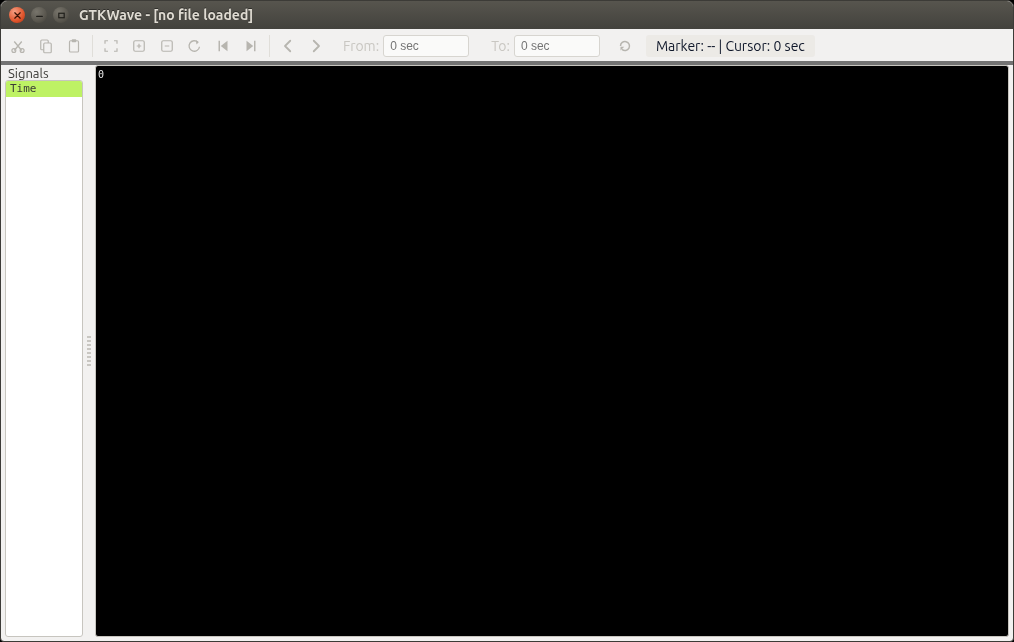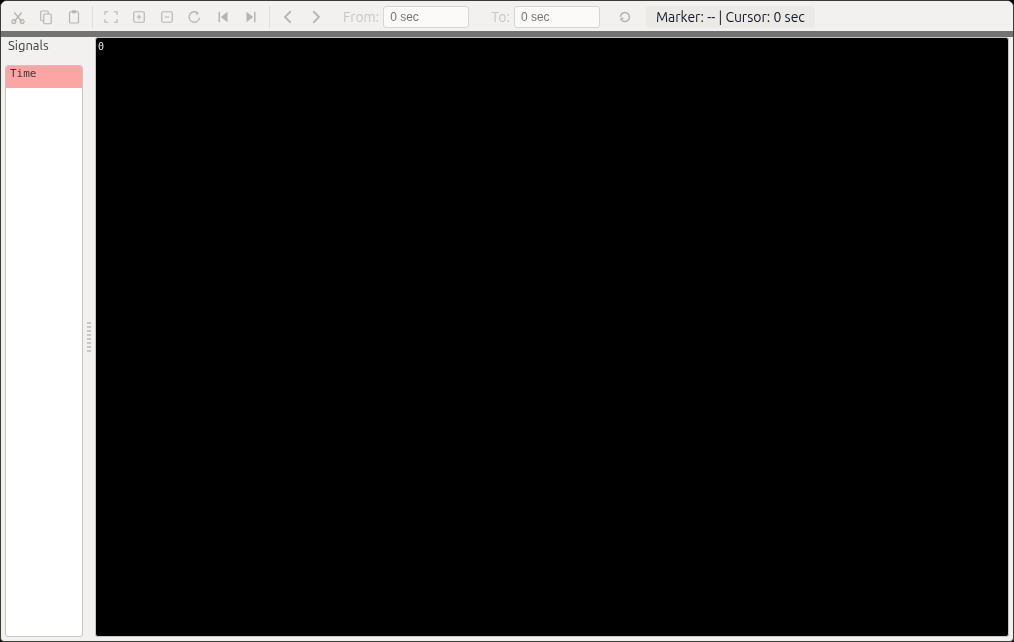--- a/index.html
+++ b/index.html
@@ -48,21 +48,21 @@
 
   
   .toolbar {
     height: 36px;
     background: #f2f1f0;
     display: flex;
     align-items: center;
     padding: 2px 4px 0 4px;
     gap: 2px;
     flex-shrink: 0;
-    border-bottom: 6px solid #737373;
+    border-bottom: 4px solid #737373;
   }
   .tbtn {
     width: 26px; height: 26px;
     display: flex; align-items: center; justify-content: center;
     border-radius: 3px;
     color: #b7b5af;
   }
   .tbtn svg { width: 18px; height: 18px; }
   .tsep { width: 1px; height: 22px; background: #e0ded9; margin: 0 3px; }
   .tlabel { font-size: 14px; color: #c9c7c2; margin: 0 2px; }
@@ -96,35 +96,35 @@
   .pane {
     display: flex;
     flex-direction: column;
     min-height: 0;
   }
   .pane.signals { width: 78px; flex-shrink: 0; }
   .pane.waves   { flex: 1; }
   .pane-header {
     font-size: 13px;
     color: #3c3b37;
-    padding: 1px 3px 13px 3px;
+    padding: 1px 3px 0 3px;
   }
   .signals-body {
     flex: 1;
     background: #ffffff;
     border: 1px solid #c7c5bf;
     border-radius: 3px;
     position: relative;
     overflow: hidden;
   }
   .signal-row {
     position: absolute;
     top: 0; left: 0; right: 0;
-    height: 22px;
-    background: #fca5a5;
+    height: 16px;
+    background: #bef264;
     font-family: "DejaVu Sans Mono", monospace;
     font-size: 11px;
     color: #3c3b37;
     padding: 1px 4px 0 4px;
   }
   .splitter {
     width: 6px;
     display: flex;
     align-items: center;
     justify-content: center;
@@ -148,20 +148,38 @@
     font-family: "DejaVu Sans Mono", monospace;
     font-size: 10px;
     color: #e8e8e8;
   }
 </style>
 </head>
 <body>
 
 <div class="window">
 
+  <div class="titlebar">
+    <div class="winbtn close">
+      <svg viewBox="0 0 10 10">
+          <path d="M2 2 L8 8 M8 2 L2 8" stroke="#3a1204" stroke-width="1.4" stroke-linecap="round"></path>
+        </svg>
+    </div>
+    <div class="winbtn min">
+      <svg viewBox="0 0 10 10">
+          <path d="M2 6 L8 6" stroke="#1f1e1a" stroke-width="1.6" stroke-linecap="round"></path>
+        </svg>
+    </div>
+    <div class="winbtn max">
+      <svg viewBox="0 0 10 10">
+          <rect x="2" y="2.5" width="6" height="5" fill="none" stroke="#1f1e1a" stroke-width="1.3"></rect>
+        </svg>
+    </div>
+    <span class="title-text">GTKWave - [no file loaded]</span>
+  </div>
 
   <div class="toolbar">
     <div class="tbtn">
       <svg viewBox="0 0 24 24">
           <path d="M7 6 L17 18 M17 6 L7 18" stroke="currentColor" stroke-width="1.8" fill="none"></path>
           <circle cx="6.5" cy="18" r="2.6" stroke="currentColor" stroke-width="1.6" fill="none"></circle>
           <circle cx="17.5" cy="18" r="2.6" stroke="currentColor" stroke-width="1.6" fill="none"></circle>
         </svg>
     </div>
     <div class="tbtn">

